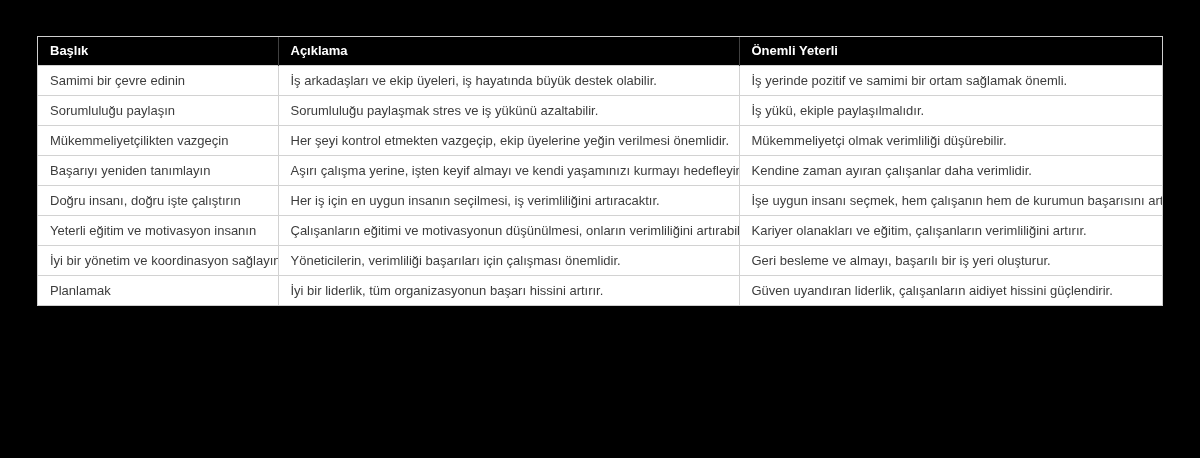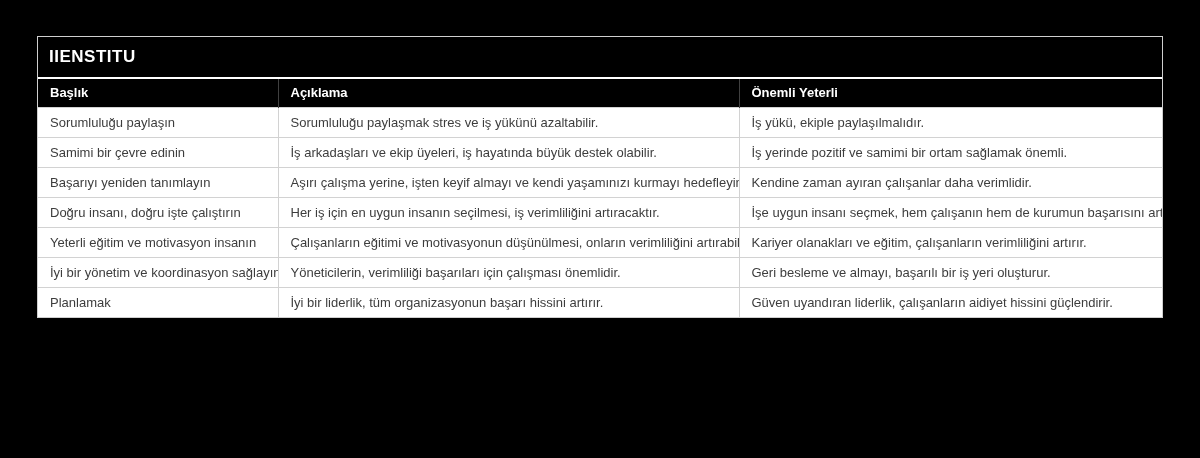--- a/index.html
+++ b/index.html
@@ -64,39 +64,43 @@
     white-space: nowrap;
     overflow: hidden;
   }
   table.notes td + td { border-left: 1px solid #d2d2d2; }
 </style>
 </head>
 <body>
 
 <div class="stage">
   <div class="card">
-    <div class="card-title">IIENSTITU</div>
     <table class="notes">
       <thead>
         <tr id="header-row">
             <th>Başlık</th>
             <th>Açıklama</th>
             <th>Önemli Yeterli</th>
           </tr>
       </thead>
       <tbody id="body-rows">
           <tr>
+            <td>Samimi bir çevre edinin</td>
+            <td>İş arkadaşları ve ekip üyeleri, iş hayatında büyük destek olabilir.</td>
+            <td>İş yerinde pozitif ve samimi bir ortam sağlamak önemli.</td>
+          </tr>
+          <tr>
             <td>Sorumluluğu paylaşın</td>
             <td>Sorumluluğu paylaşmak stres ve iş yükünü azaltabilir.</td>
             <td>İş yükü, ekiple paylaşılmalıdır.</td>
           </tr>
           <tr>
-            <td>Samimi bir çevre edinin</td>
-            <td>İş arkadaşları ve ekip üyeleri, iş hayatında büyük destek olabilir.</td>
-            <td>İş yerinde pozitif ve samimi bir ortam sağlamak önemli.</td>
+            <td>Mükemmeliyetçilikten vazgeçin</td>
+            <td>Her şeyi kontrol etmekten vazgeçip, ekip üyelerine yeğin verilmesi önemlidir.</td>
+            <td>Mükemmeliyetçi olmak verimliliği düşürebilir.</td>
           </tr>
           <tr>
             <td>Başarıyı yeniden tanımlayın</td>
             <td>Aşırı çalışma yerine, işten keyif almayı ve kendi yaşamınızı kurmayı hedefleyin.</td>
             <td>Kendine zaman ayıran çalışanlar daha verimlidir.</td>
           </tr>
           <tr>
             <td>Doğru insanı, doğru işte çalıştırın</td>
             <td>Her iş için en uygun insanın seçilmesi, iş verimliliğini artıracaktır.</td>
             <td>İşe uygun insanı seçmek, hem çalışanın hem de kurumun başarısını artırır.</td>

